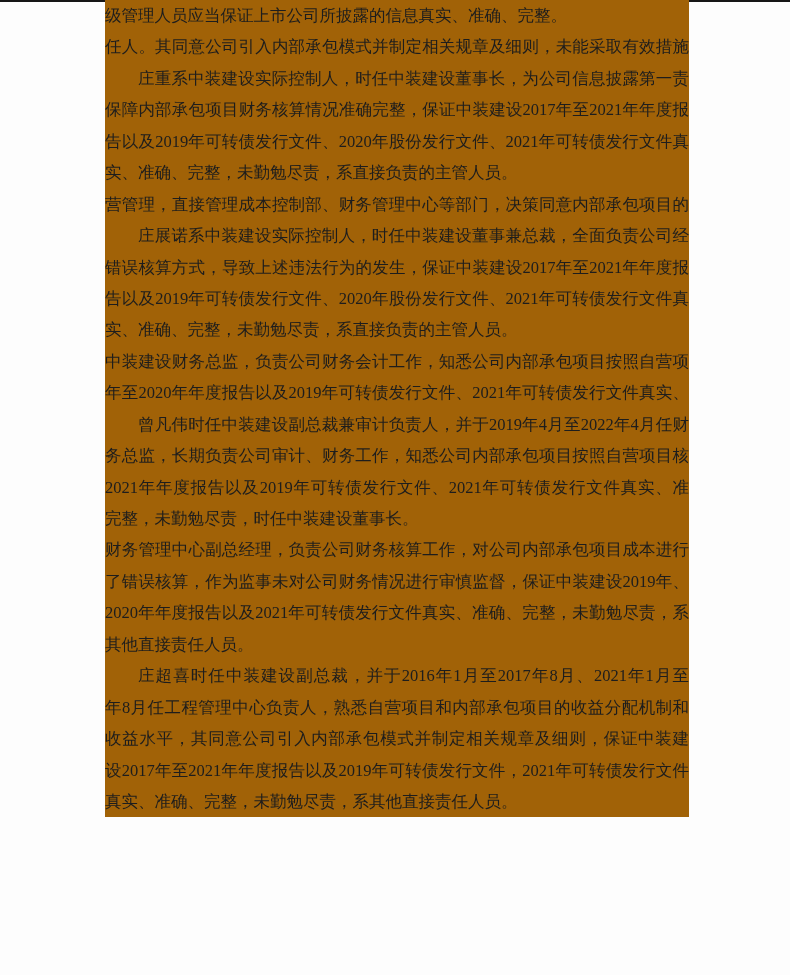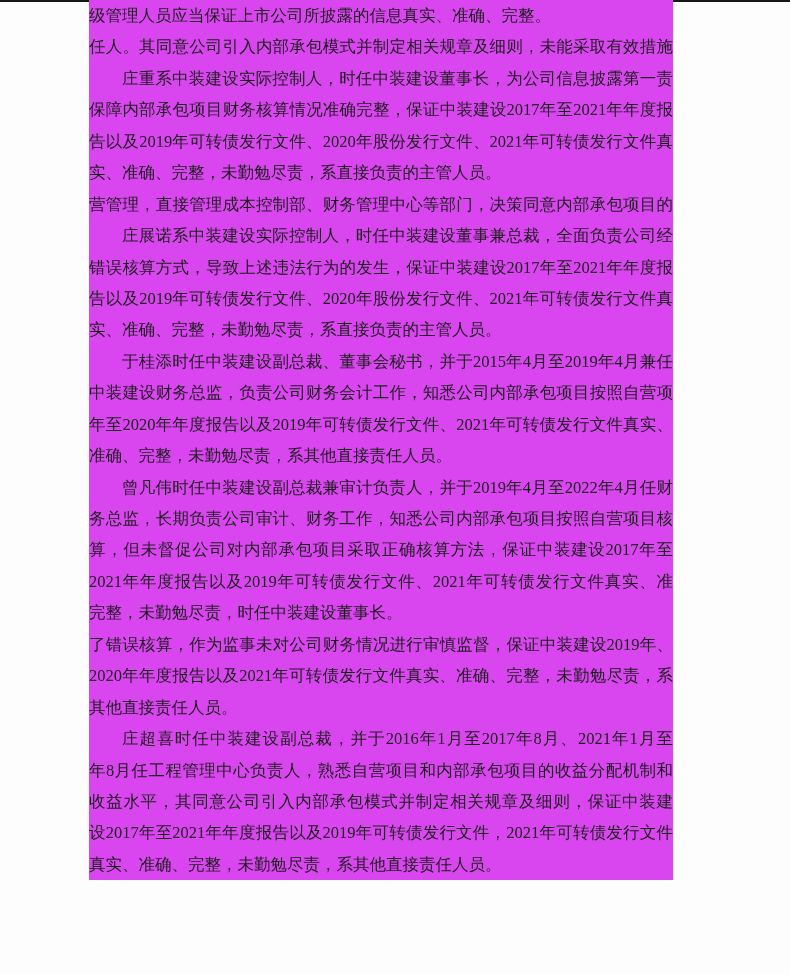--- a/index.html
+++ b/index.html
@@ -48,52 +48,50 @@
   }
   .line.indent {
     text-indent: 33px;
   }
 </style>
 </head>
 <body>
 
 <div class="page">
   <div class="top-edge"></div>
-  <div class="content" id="doc-body" style="background: #d946ef; color: rgb(29, 29, 29);">
+  <div class="content" id="doc-body" style="background: #a16207; color: rgb(29, 29, 29); margin-left: 16px;">
       <div class="para">
         <div class="line">级管理人员应当保证上市公司所披露的信息真实、准确、完整。</div>
       </div>
       <div class="para">
         <div class="line fill">任人。其同意公司引入内部承包模式并制定相关规章及细则，未能采取有效措施</div>
         <div class="line fill indent">庄重系中装建设实际控制人，时任中装建设董事长，为公司信息披露第一责</div>
         <div class="line fill">保障内部承包项目财务核算情况准确完整，保证中装建设2017年至2021年年度报</div>
         <div class="line fill">告以及2019年可转债发行文件、2020年股份发行文件、2021年可转债发行文件真</div>
         <div class="line">实、准确、完整，未勤勉尽责，系直接负责的主管人员。</div>
       </div>
       <div class="para">
         <div class="line fill">营管理，直接管理成本控制部、财务管理中心等部门，决策同意内部承包项目的</div>
         <div class="line fill indent">庄展诺系中装建设实际控制人，时任中装建设董事兼总裁，全面负责公司经</div>
         <div class="line fill">错误核算方式，导致上述违法行为的发生，保证中装建设2017年至2021年年度报</div>
         <div class="line fill">告以及2019年可转债发行文件、2020年股份发行文件、2021年可转债发行文件真</div>
         <div class="line">实、准确、完整，未勤勉尽责，系直接负责的主管人员。</div>
       </div>
       <div class="para">
-        <div class="line fill indent">于桂添时任中装建设副总裁、董事会秘书，并于2015年4月至2019年4月兼任</div>
         <div class="line fill">中装建设财务总监，负责公司财务会计工作，知悉公司内部承包项目按照自营项</div>
         <div class="line fill">年至2020年年度报告以及2019年可转债发行文件、2021年可转债发行文件真实、</div>
-        <div class="line">准确、完整，未勤勉尽责，系其他直接责任人员。</div>
       </div>
       <div class="para">
         <div class="line fill indent">曾凡伟时任中装建设副总裁兼审计负责人，并于2019年4月至2022年4月任财</div>
         <div class="line fill">务总监，长期负责公司审计、财务工作，知悉公司内部承包项目按照自营项目核</div>
-        <div class="line fill">算，但未督促公司对内部承包项目采取正确核算方法，保证中装建设2017年至</div>
         <div class="line fill">2021年年度报告以及2019年可转债发行文件、2021年可转债发行文件真实、准确、</div>
         <div class="line">完整，未勤勉尽责，时任中装建设董事长。</div>
       </div>
       <div class="para">
+        <div class="line fill">财务管理中心副总经理，负责公司财务核算工作，对公司内部承包项目成本进行</div>
         <div class="line fill">了错误核算，作为监事未对公司财务情况进行审慎监督，保证中装建设2019年、</div>
         <div class="line fill">2020年年度报告以及2021年可转债发行文件真实、准确、完整，未勤勉尽责，系</div>
         <div class="line">其他直接责任人员。</div>
       </div>
       <div class="para">
         <div class="line fill indent">庄超喜时任中装建设副总裁，并于2016年1月至2017年8月、2021年1月至2023</div>
         <div class="line fill">年8月任工程管理中心负责人，熟悉自营项目和内部承包项目的收益分配机制和</div>
         <div class="line fill">收益水平，其同意公司引入内部承包模式并制定相关规章及细则，保证中装建</div>
         <div class="line fill">设2017年至2021年年度报告以及2019年可转债发行文件，2021年可转债发行文件</div>
         <div class="line">真实、准确、完整，未勤勉尽责，系其他直接责任人员。</div>

